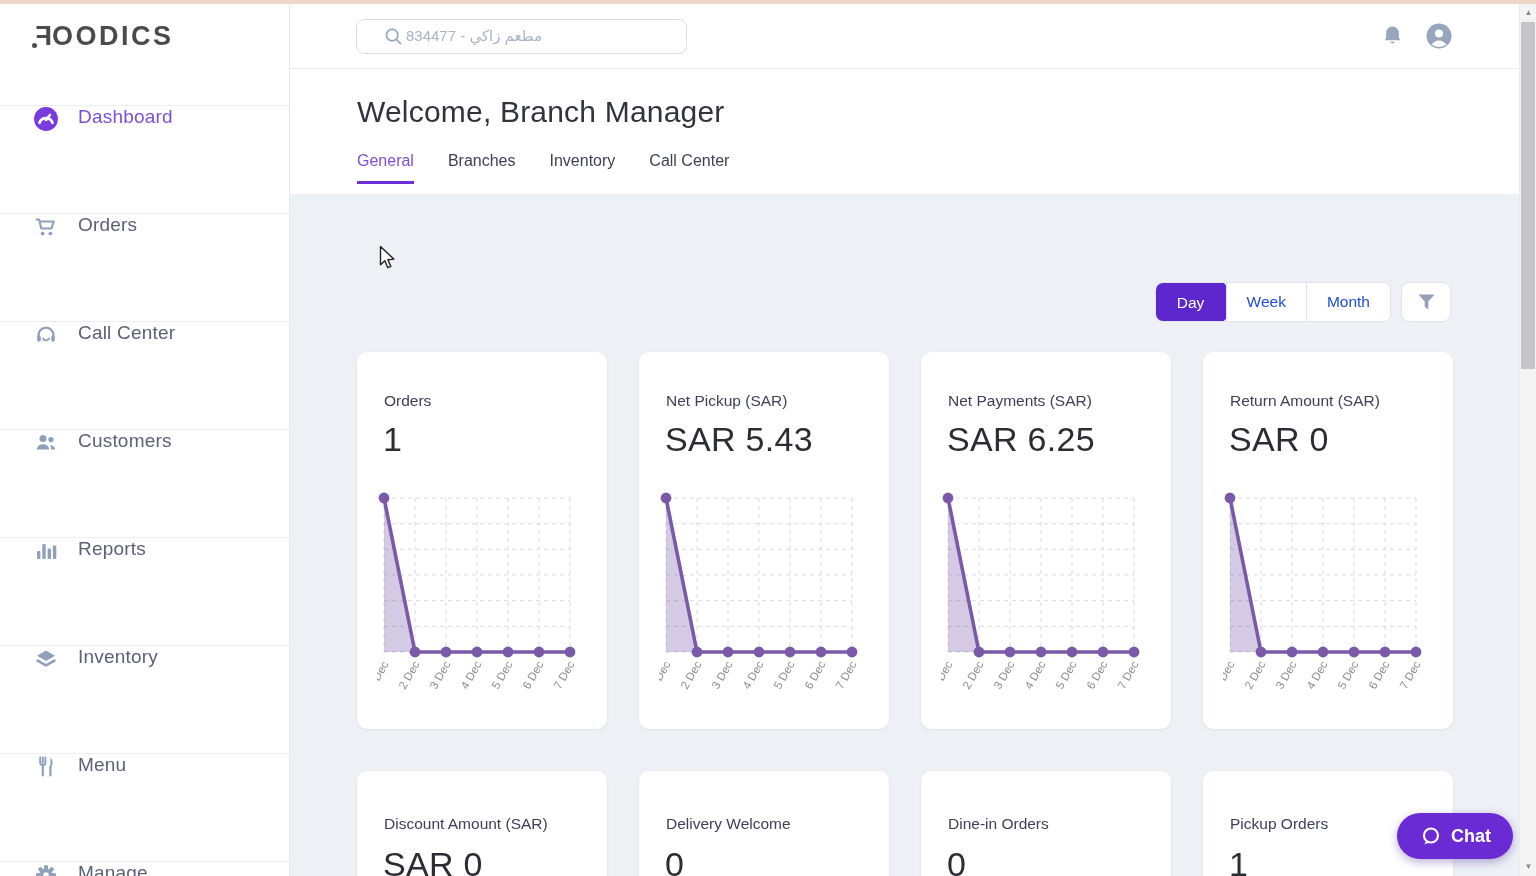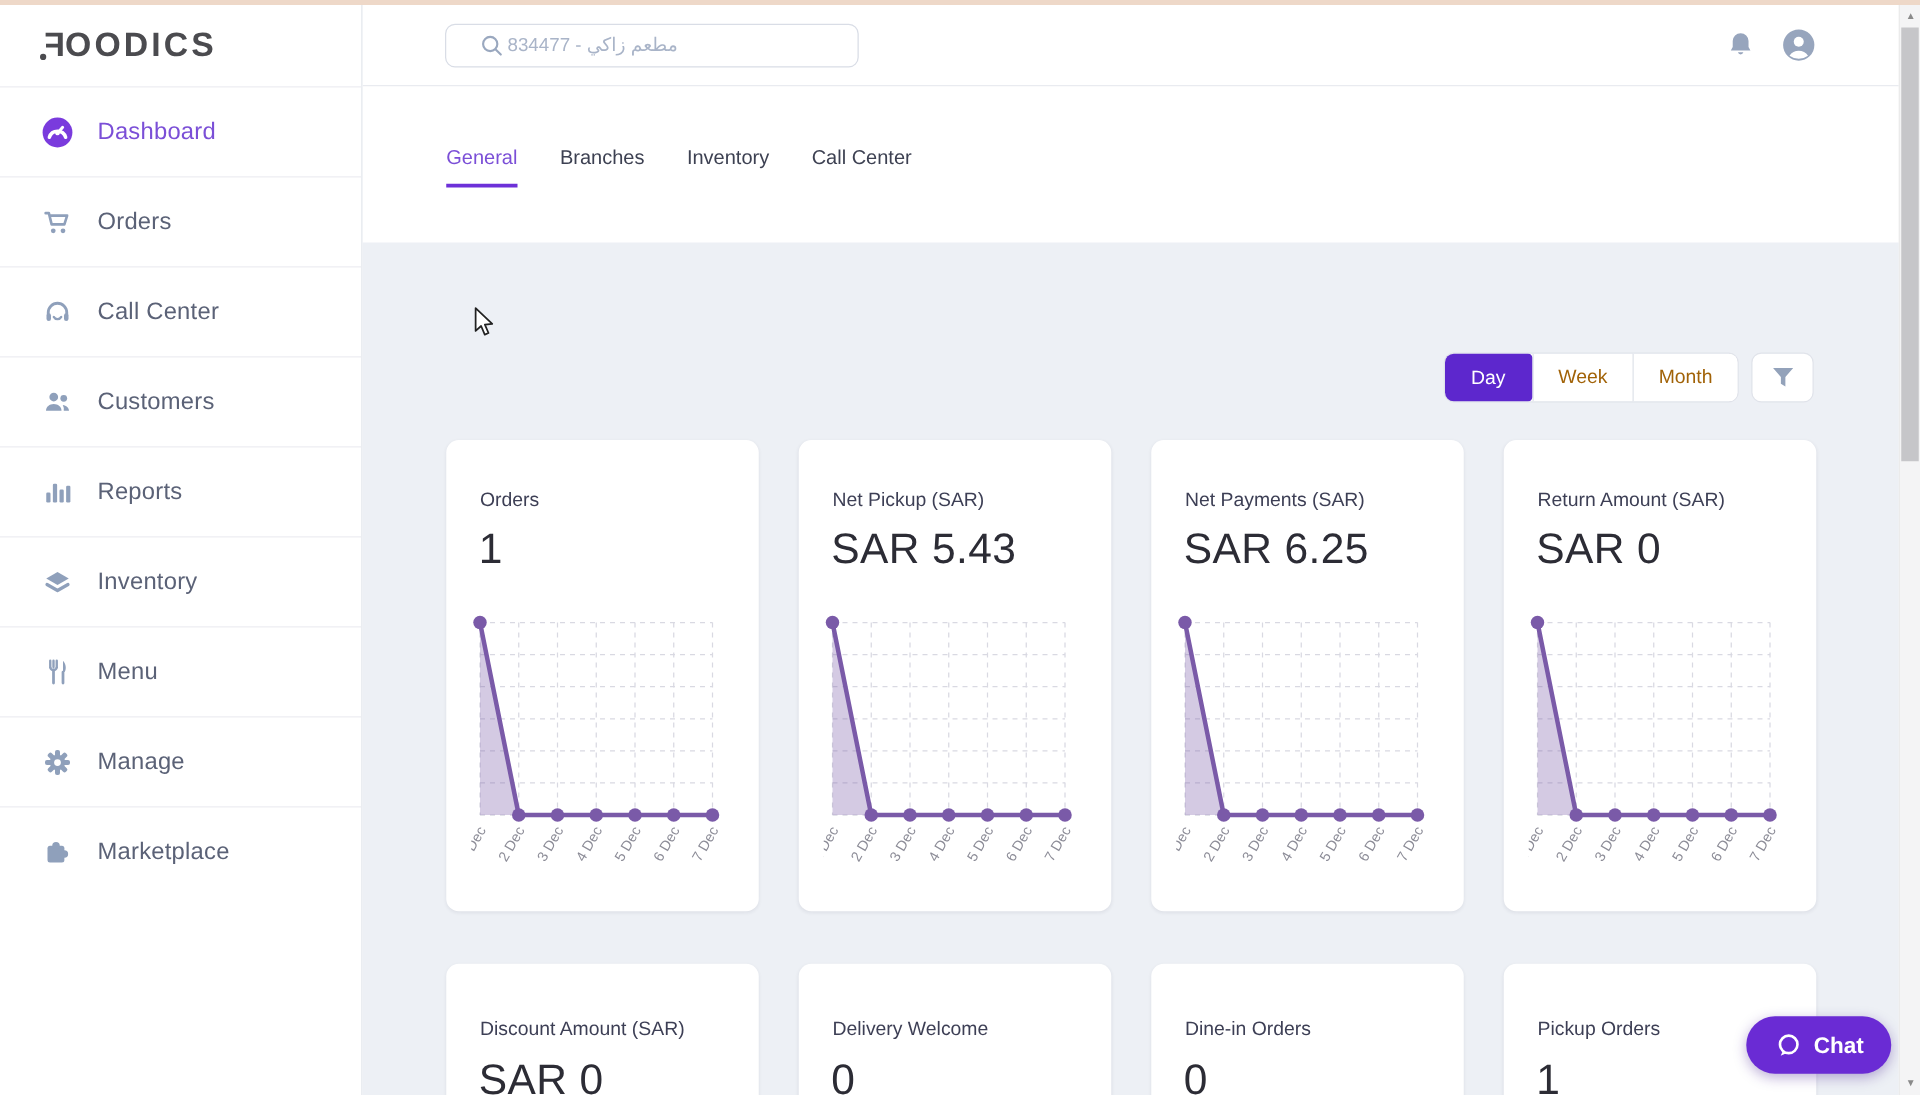--- a/index.html
+++ b/index.html
@@ -17,21 +17,21 @@
   body{font-family:"Liberation Sans","DejaVu Sans",sans-serif;background:#fff;position:relative;}
 
   .top-strip{position:absolute;top:0;left:0;right:0;height:4px;background:#eed8c8;z-index:60;}
 
   
   .sidebar{position:absolute;top:4px;left:0;width:290px;bottom:0;background:#fff;border-right:1px solid #e4e7ed;z-index:10;}
   .logo-row{height:65px;display:flex;align-items:center;padding-left:33px;}
   .logo{font-size:27px;font-weight:800;letter-spacing:2.5px;color:#4b4b4f;position:relative;display:inline-block;}
   .logo .flip{display:inline-block;transform:scaleX(-1);}
   .logo::before{content:'';position:absolute;left:-1px;bottom:4px;width:5px;height:5px;border-radius:50%;background:#4b4b4f;}
-  .side-item{display:flex;align-items:center;height:72px;padding-left:33px;gap:19px;border-top:1px solid var(--divider);cursor:pointer;}
+  .side-item{display:flex;align-items:flex-start;height:72px;padding-left:33px;gap:19px;border-top:1px solid var(--divider);cursor:pointer;margin-top:36px;}
   .side-item .ic{width:26px;height:26px;display:flex;align-items:center;justify-content:center;flex:0 0 26px;}
   .side-item .lbl{font-size:19px;color:var(--text-side);letter-spacing:.2px;}
   .side-item.active .lbl{color:var(--link);}
 
   
   .topbar{position:absolute;top:4px;left:290px;right:17px;height:65px;background:#fff;border-bottom:1px solid #e9ebf0;display:flex;align-items:center;z-index:5;}
   .search-box{margin-left:66px;width:331px;height:35px;border:1px solid #d9dde6;border-radius:8px;background:#fff;display:flex;align-items:center;padding:0 27px;gap:3px;}
   .search-box input{border:none;outline:none;flex:1;font-family:inherit;font-size:15px;color:#a9b4c8;background:transparent;}
   .topbar-icons{margin-left:auto;margin-right:66px;display:flex;align-items:center;gap:21px;}
 
@@ -41,21 +41,21 @@
   .page-title{font-size:30px;font-weight:500;color:var(--text-dark);letter-spacing:.2px;}
   .tabs{display:flex;gap:34px;margin-top:23px;}
   .tab{font-size:16px;color:#3d4152;padding-bottom:11px;cursor:pointer;border-bottom:3px solid transparent;}
   .tab.active{color:var(--link);border-bottom-color:#6d30d8;}
 
   .content{position:absolute;top:125px;left:0;right:0;bottom:0;background:#edf0f5;overflow:hidden;}
 
   
   .controls{position:absolute;top:88px;right:68px;display:flex;gap:10px;align-items:center;}
   .segmented{display:flex;background:#fff;border:1px solid #e0e3ea;border-radius:8px;height:40px;overflow:hidden;}
-  .segment{min-width:72px;padding:0 20px;line-height:38px;font-size:15.5px;color:#a16207;text-align:center;cursor:pointer;background:#fff;}
+  .segment{min-width:72px;padding:0 20px;line-height:38px;font-size:15.5px;color:#1d4ed8;text-align:center;cursor:pointer;background:#fff;}
   .segment + .segment{border-left:1px solid #e0e3ea;}
   .segment.active{background:var(--accent);color:#fff;border-radius:7px;margin:-1px;line-height:41px;padding:0 21px;}
   .date-btn{height:40px;background:#fff;border:1px solid #e0e3ea;border-radius:8px;padding:0 27px;line-height:38px;font-size:15.5px;color:#4a4e63;cursor:pointer;}
   .filter-btn{width:50px;height:40px;background:#fff;border:1px solid #e0e3ea;border-radius:8px;display:flex;align-items:center;justify-content:center;cursor:pointer;}
 
   
   .cards-row{position:absolute;left:67px;display:flex;gap:32px;}
   .row1{top:158px;}
   .row2{top:577px;}
   .card{width:250px;background:#fff;border-radius:10px;box-shadow:0 1px 3px rgba(27,33,58,.07);position:relative;}
@@ -222,20 +222,21 @@
           <circle cx="14" cy="14" r="12.5" fill="#97a5bd"></circle>
           <circle cx="14" cy="11.4" r="4" fill="#fff"></circle>
           <path d="M6.6 22.6a8.8 8.8 0 0 1 14.8 0 12.5 12.5 0 0 1-14.8 0Z" fill="#fff"></path>
         </svg>
     </span>
   </div>
 </header>
 
 <main class="main">
   <div class="page-head">
+    <h1 class="page-title">Welcome, Branch Manager</h1>
     <div class="tabs">
       <div class="tab active">General</div>
       <div class="tab">Branches</div>
       <div class="tab">Inventory</div>
       <div class="tab">Call Center</div>
     </div>
   </div>
 
   <div class="content">
 

